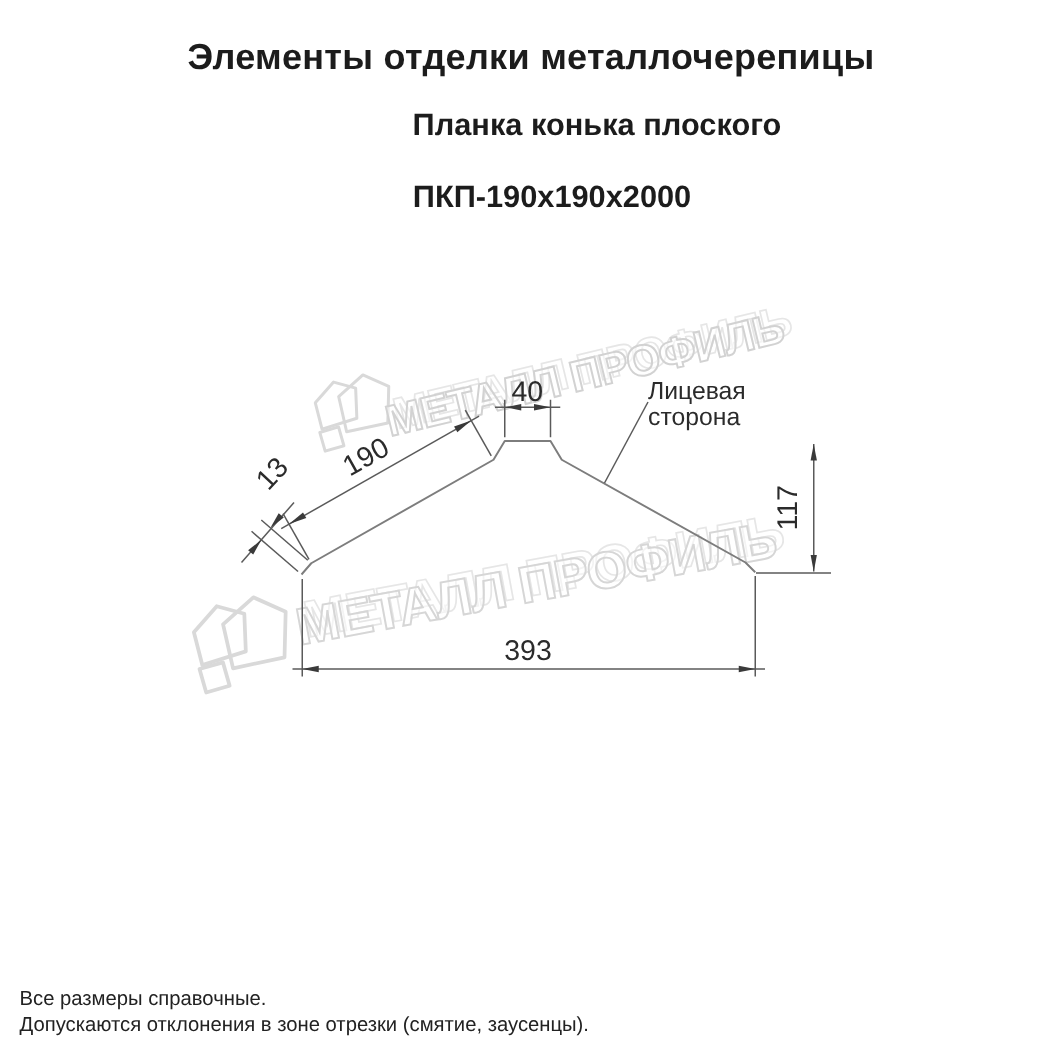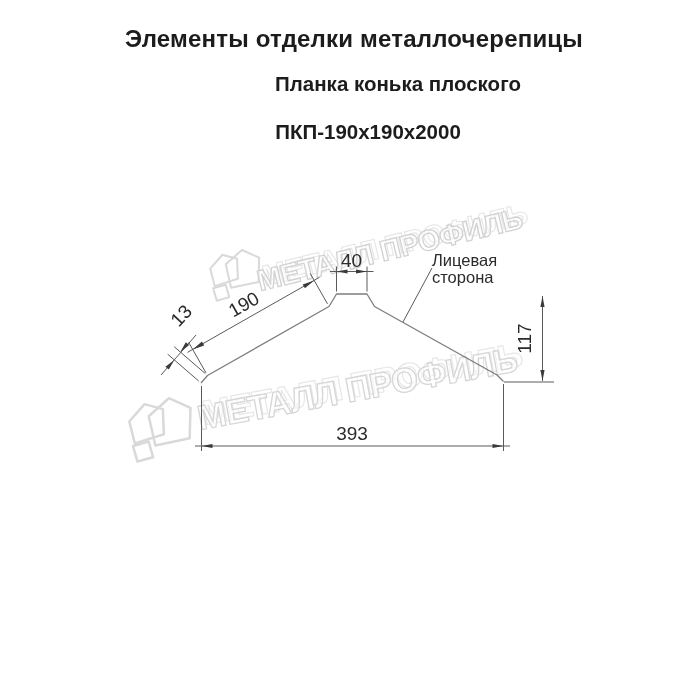--- a/index.html
+++ b/index.html
@@ -111,14 +111,18 @@
       <text class="dim-text" x="352" y="440" text-anchor="middle">393</text>
     </g>
 
     <g>
       <line class="dim" x1="403" y1="322" x2="432" y2="268"></line>
       <text class="label-text" x="432" y="266">Лицевая</text>
       <text class="label-text" x="432" y="283">сторона</text>
     </g>
   </svg>
 
+  <div class="notes">
+    <div>Все размеры справочные.</div>
+    <div>Допускаются отклонения в зоне отрезки (смятие, заусенцы).</div>
+  </div>
 
 </div>
 
 </body></html>

